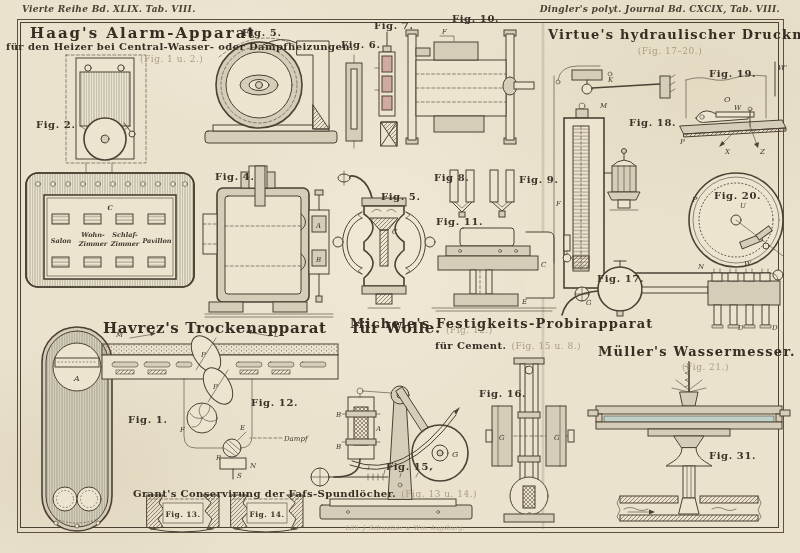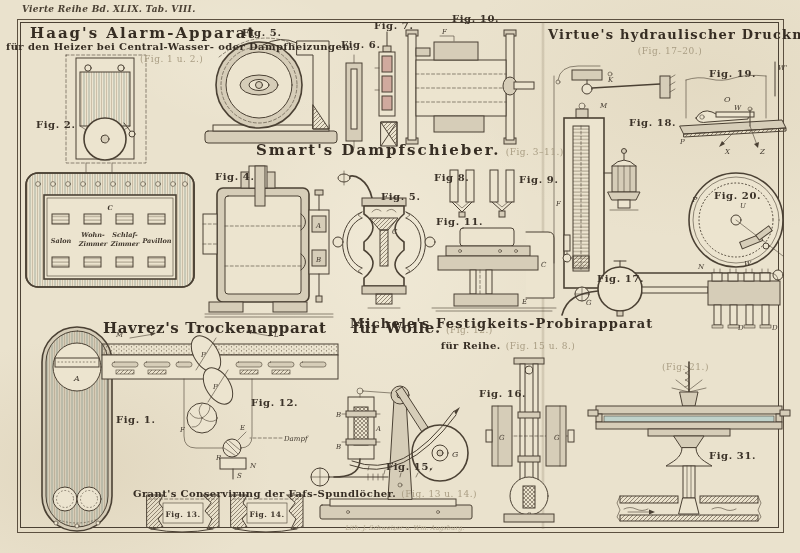--- a/index.html
+++ b/index.html
@@ -55,45 +55,46 @@
           <circle cx="1" cy="1" r="0.6" fill="#6b5f4d"></circle>
           <circle cx="3.5" cy="2.8" r="0.6" fill="#6b5f4d"></circle>
         </pattern>
       <pattern id="p-rungs" width="6" height="3.5" patternUnits="userSpaceOnUse">
           <path d="M0,1 H6" stroke="#6b5f4d" stroke-width="0.6"></path>
         </pattern>
     </defs>
   </svg>
 
   <span class="hdr" style="left:22px">Vierte Reihe Bd. XLIX. Tab. VIII.</span>
+  <span class="hdr" style="right:20px">Dingler's polyt. Journal Bd. CXCIX, Tab. VIII.</span>
   <div class="frame1"></div>
   <div class="frame2"></div>
   <div class="fold"></div>
 
   <div class="sect t-xl" style="left:30px;top:24px;width:216px;text-align:center">Haag's Alarm-Apparat</div>
   <div class="sect t-sm" style="left:6px;top:41px;width:258px;text-align:center">für den Heizer bei Central-Wasser- oder Dampfheizungen.</div>
   <div class="sect figref" style="left:140px;top:54px">(Fig. 1 u. 2.)</div>
 
-  <div class="sect" style="left:256px;top:140px"><span class="t-xl">Smart's Dampfschieber.</span> <span class="figref">(Fig. 3–11.)</span></div>
 
   <div class="sect t-lg" style="left:548px;top:27px;width:242px;text-align:center">Virtue's hydraulischer Druckmesser.</div>
   <div class="sect figref" style="left:620px;top:46px;width:100px;text-align:center">(Fig. 17–20.)</div>
 
   <div class="sect" style="left:103px;top:318px"><span class="t-md">Havrez's Trockenapparat</span><span style="display:inline-block;width:26px"></span><span class="t-md">für Wolle.</span> <span class="figref">(Fig. 12.)</span></div>
 
   <div class="sect t-lg" style="left:350px;top:316px;width:312px;">Michele's Festigkeits-Probirapparat</div>
-  <div class="sect" style="left:408px;top:334px;width:200px;text-align:center"><span class="t-sm">für Reihe.</span> <span class="figref">(Fig. 15 u. 8.)</span></div>
-
-  <div class="sect figref" style="left:662px;top:362px">(Fig. 21.)</div>
+  <div class="sect" style="left:408px;top:334px;width:200px;text-align:center"><span class="t-sm">für Cement.</span> <span class="figref">(Fig. 15 u. 8.)</span></div>
+
+  <div class="sect t-lg" style="left:598px;top:344px;width:194px;text-align:center">Müller's Wassermesser.</div>
+  <div class="sect figref" style="left:682px;top:362px">(Fig. 21.)</div>
 
   <div class="sect" style="left:133px;top:482px"><span class="t-sm">Grant's Conservirung der Fafs-Spundlöcher.</span> <span class="figref">(Fig. 13 u. 14.)</span></div>
 
   <div class="imprint" style="left:300px;top:524px;width:210px">Lith. J. Schweizer u. Wm. Augsburg.</div>
 
-  <div class="figlabel" style="left:116px;top:414px">Fig. 1.</div>
+  <div class="figlabel" style="left:128px;top:414px">Fig. 1.</div>
   <div class="figlabel" style="left:36px;top:119px">Fig. 2.</div>
   <div class="figlabel" style="left:242px;top:27px">Fig. 5.</div>
   <div class="figlabel" style="left:215px;top:171px">Fig. 4.</div>
   <div class="figlabel" style="left:381px;top:191px">Fig. 5.</div>
   <div class="figlabel" style="left:341px;top:39px">Fig. 6.</div>
   <div class="figlabel" style="left:374px;top:20px">Fig. 7.</div>
   <div class="figlabel" style="left:434px;top:172px">Fig 8.</div>
   <div class="figlabel" style="left:519px;top:174px">Fig. 9.</div>
   <div class="figlabel" style="left:452px;top:13px">Fig. 10.</div>
   <div class="figlabel" style="left:436px;top:216px">Fig. 11.</div>

